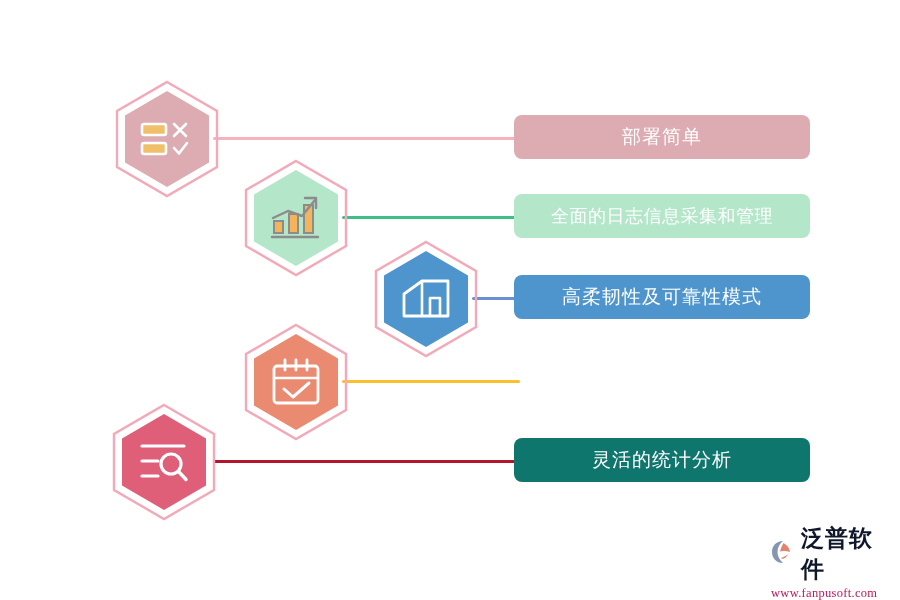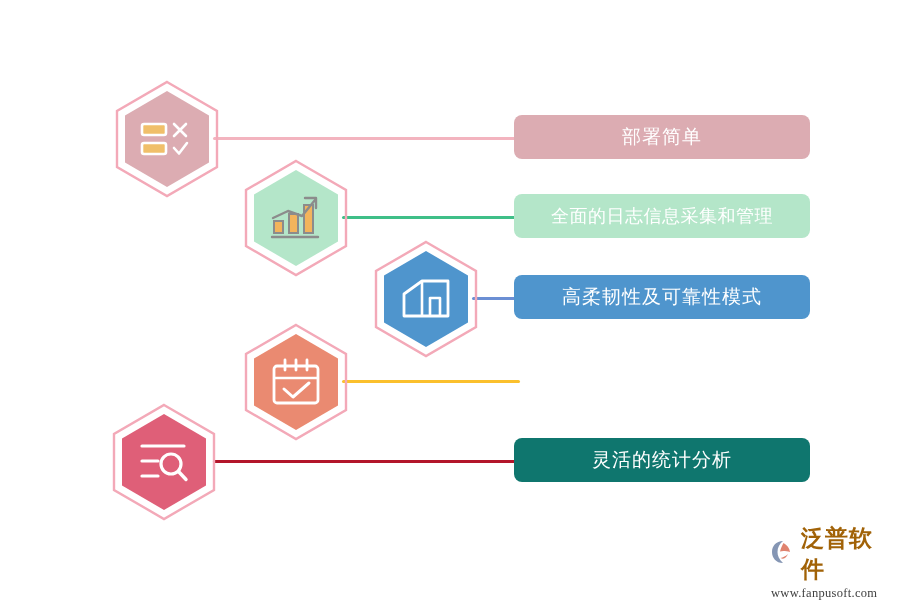--- a/index.html
+++ b/index.html
@@ -199,18 +199,18 @@
 
   <div id="watermark">
     <div class="wm-top">
       <span>
         <svg width="27" height="26" viewBox="0 0 27 26">
           <path d="M13 2 C6 2 2 7 2 13 C2 19 6 24 13 24 C9 20 7.5 17 7.5 13 C7.5 8.5 9.5 5 13 2 Z" fill="#8596b4"></path>
           <path d="M13.5 4 C17 6 19.5 9 20 13 C16 12 13 11.5 10 12.5 C11 9 12 6.5 13.5 4 Z" fill="#e0836f"></path>
           <path d="M10.5 19 C13 18.5 16 17 18 15 C16.5 18.5 14 21 10.5 19 Z" fill="#e0836f"></path>
         </svg>
       </span>
-      <span class="wm-name" style="color: #a16207;">泛普软件</span>
-    </div>
-    <div class="wm-url" style="color: #404040;">www.fanpusoft.com</div>
+      <span class="wm-name" style="color: #0f172a;">泛普软件</span>
+    </div>
+    <div class="wm-url" style="color: #be185d;">www.fanpusoft.com</div>
   </div>
 
 </div>
 
 </body></html>

